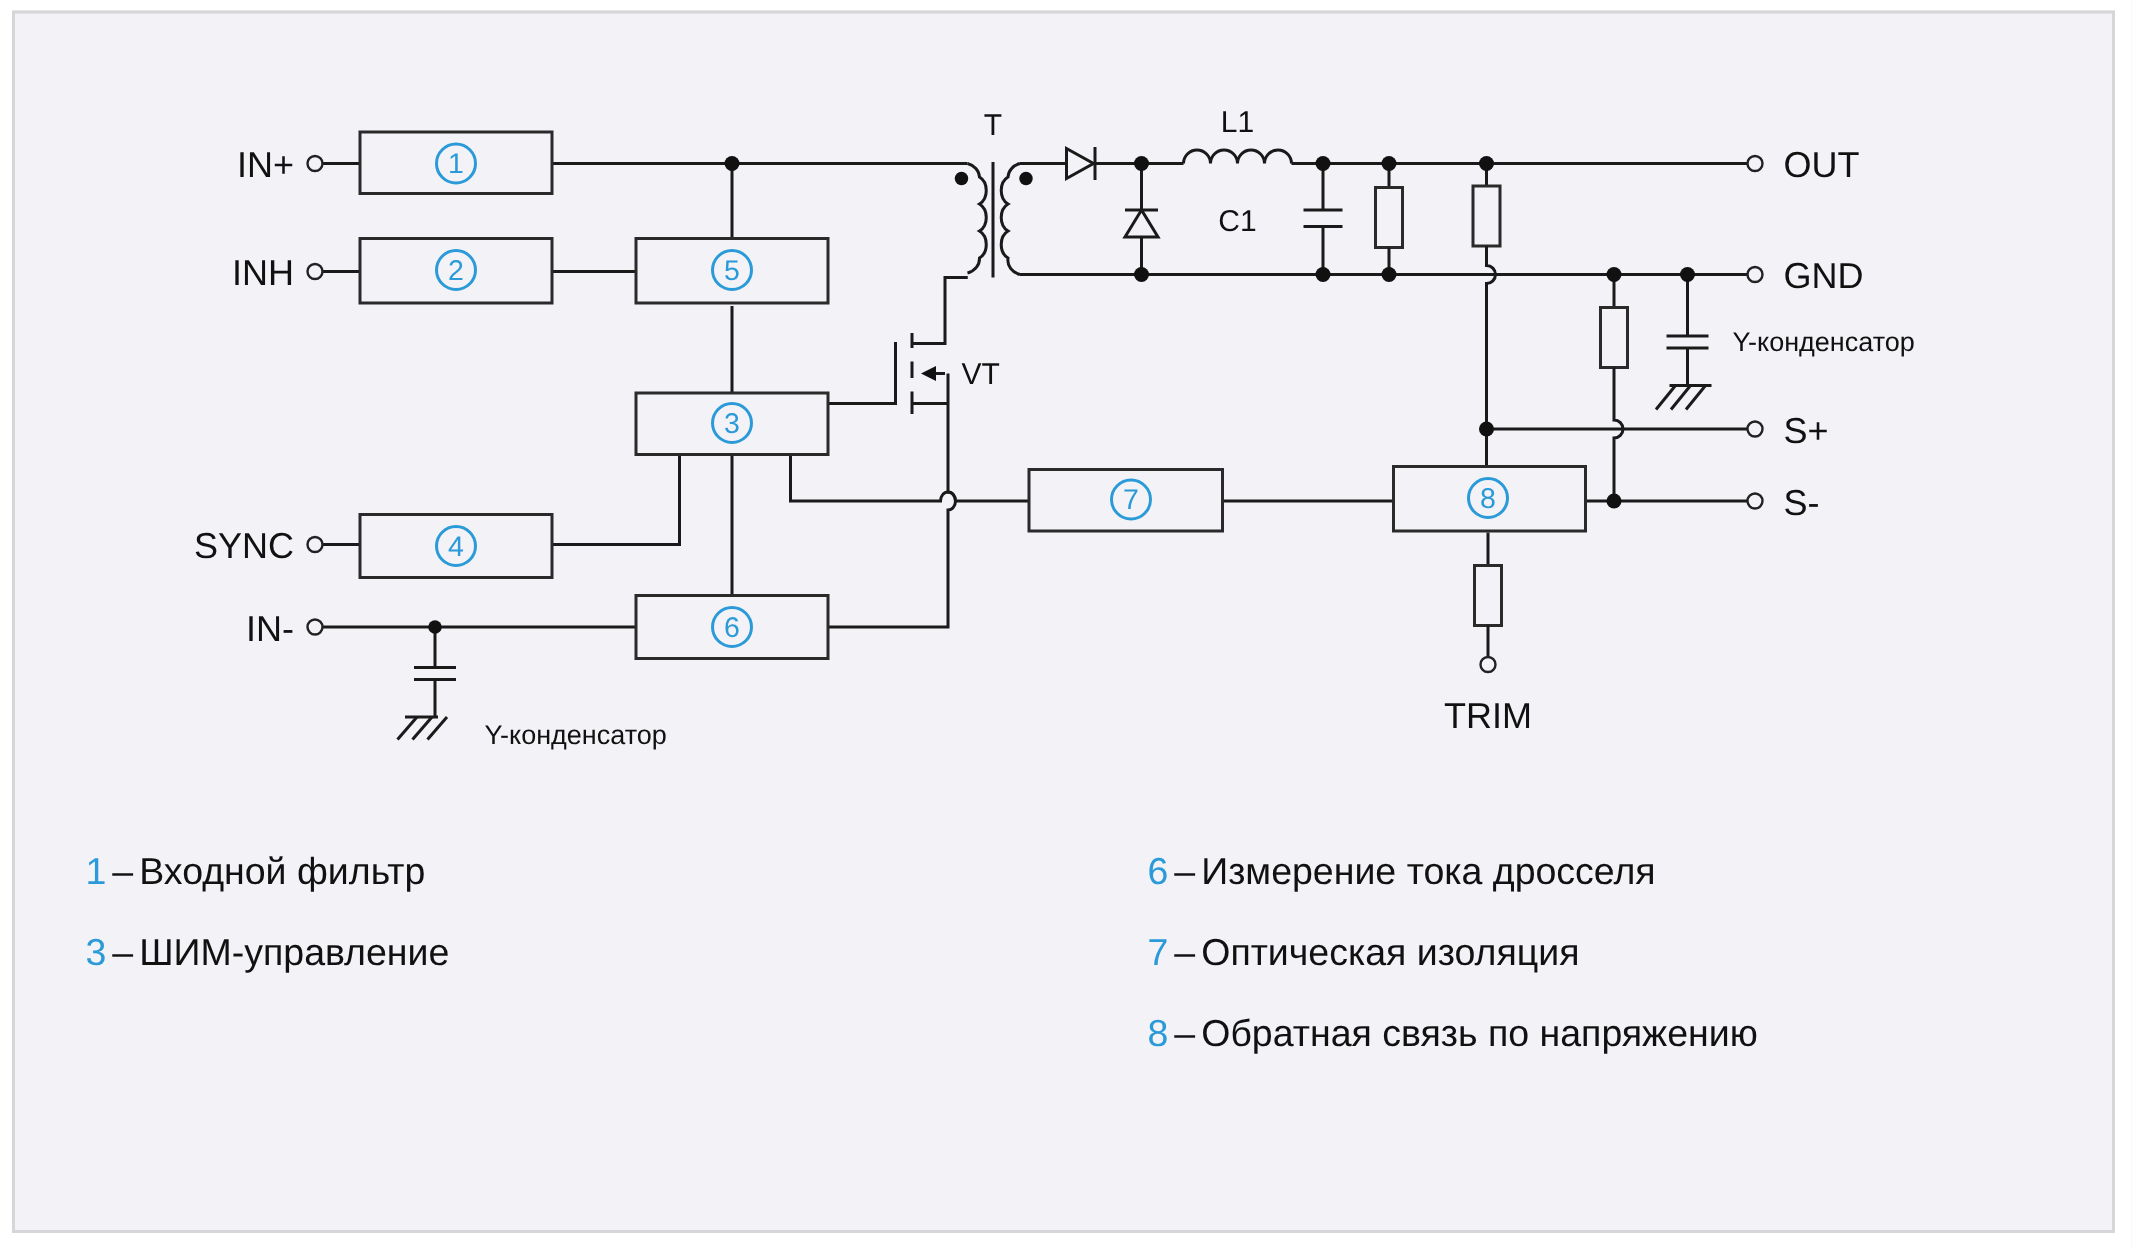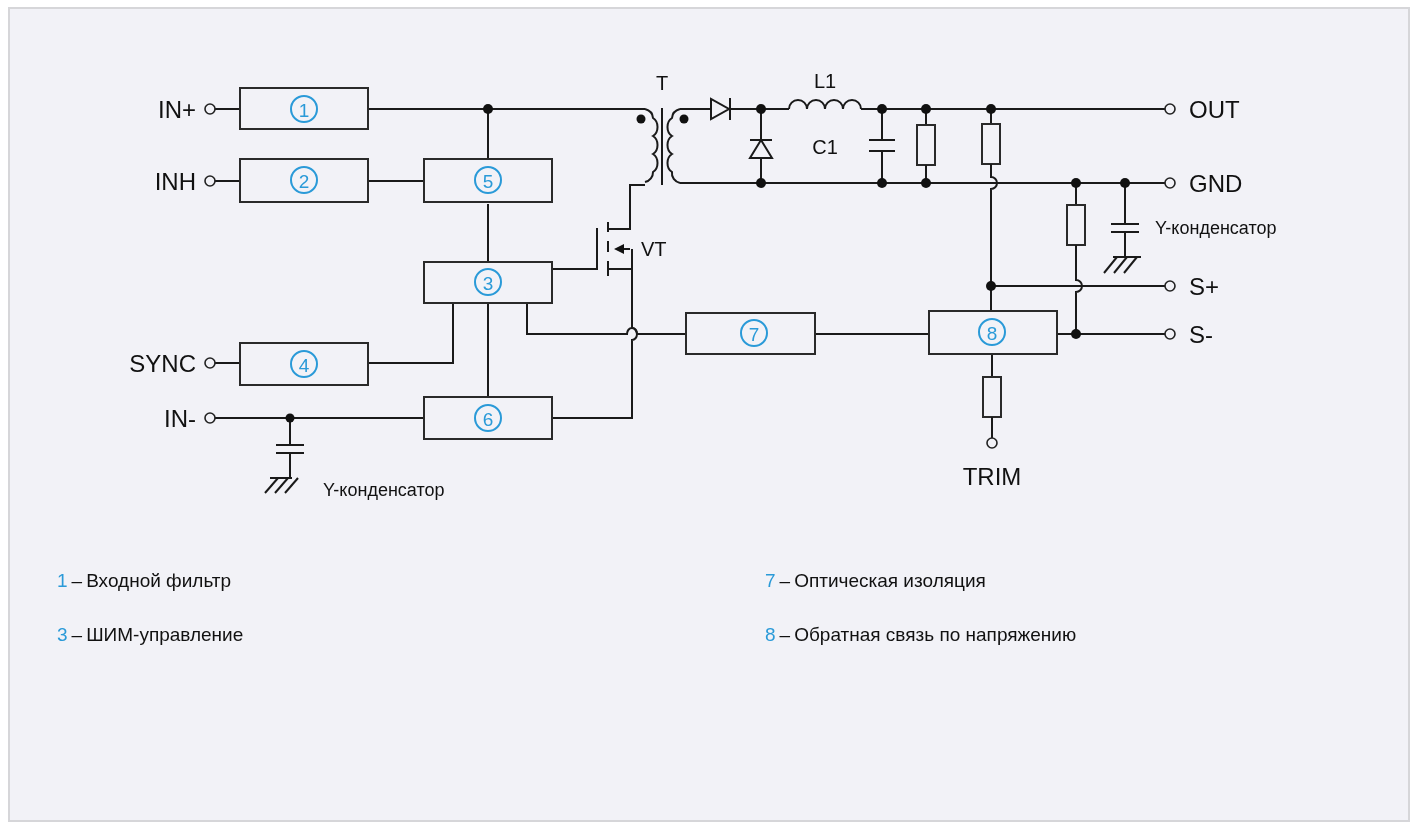--- a/index.html
+++ b/index.html
@@ -14,21 +14,21 @@
   svg.schematic { position: absolute; left: 0; top: 0; }
   .wire { stroke: #1a1a1a; stroke-width: 2; fill: none; }
   .box { stroke: #2a2a2a; stroke-width: 2; fill: none; }
   .dot { fill: #111; }
   .term { fill: #f2f2f7; stroke: #222; stroke-width: 1.6; }
   .num-circle { fill: none; stroke: #2a9ad8; stroke-width: 2; }
   .num-text { fill: #2a9ad8; font-family: "Liberation Sans", sans-serif; font-size: 19px; text-anchor: middle; dominant-baseline: central; }
   .lbl { fill: #111; font-family: "Liberation Sans", sans-serif; font-size: 24px; }
   .lbl-sm { fill: #111; font-family: "Liberation Sans", sans-serif; font-size: 18px; }
   .lbl-comp { fill: #111; font-family: "Liberation Sans", sans-serif; font-size: 20px; }
-  .legend { position: absolute; font-size: 19px; color: #111; }
+  .legend { position: absolute; font-size: 25px; color: #111; }
   .legend-item { height: 54px; line-height: 40px; white-space: nowrap; }
   .legend-num { color: #2a9ad8; }
   .legend-dash { color: #111; margin: 0 4px; }
 </style>
 </head>
 <body>
 
 <div class="frame"></div>
 
 <svg class="schematic" width="1421" height="832" viewBox="0 0 1421 832">
@@ -238,15 +238,16 @@
   <text class="lbl-comp" x="641" y="256">VT</text>
   <text class="lbl-sm" x="323" y="496">Y-конденсатор</text>
   <text class="lbl-sm" x="1155" y="234">Y-конденсатор</text>
 </svg>
 
 <div class="legend" style="left:57px; top:561px;">
   <div class="legend-item"><span class="legend-num">1</span><span class="legend-dash">–</span><span>Входной фильтр</span></div>
   <div class="legend-item"><span class="legend-num">3</span><span class="legend-dash">–</span><span>ШИМ-управление</span></div>
 </div>
 <div class="legend" style="left:765px; top:561px;">
+  <div class="legend-item"><span class="legend-num">6</span><span class="legend-dash">–</span><span>Измерение тока дросселя</span></div>
   <div class="legend-item"><span class="legend-num">7</span><span class="legend-dash">–</span><span>Оптическая изоляция</span></div>
   <div class="legend-item"><span class="legend-num">8</span><span class="legend-dash">–</span><span>Обратная связь по напряжению</span></div>
 </div>
 
 </body></html>

